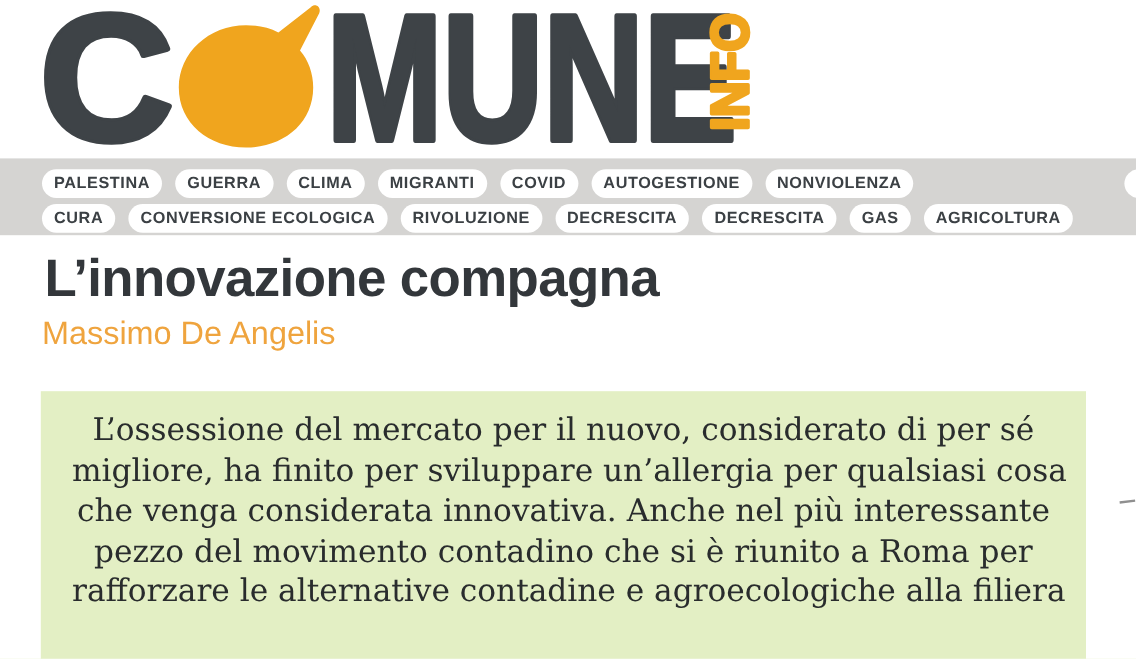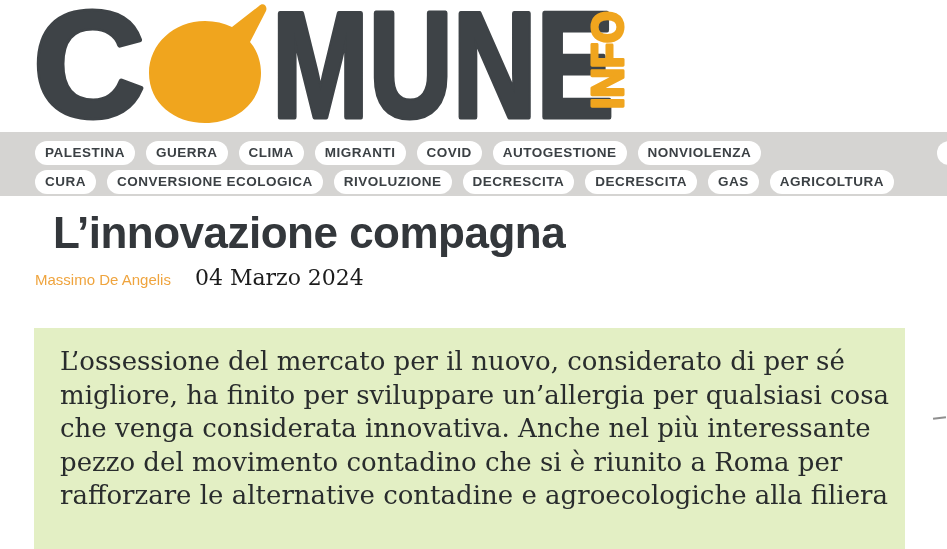--- a/index.html
+++ b/index.html
@@ -32,34 +32,34 @@
     background:var(--pill-bg);color:var(--pill-text);
     font-size:13.5px;font-weight:bold;letter-spacing:.5px;line-height:17px;
     padding:3px 10px 4px;border-radius:13px;white-space:nowrap;cursor:pointer;flex:0 0 auto;
   }
   .tag-pill-clipped{
     position:absolute;top:9px;right:-20px;width:30px;height:24px;border-radius:13px;
     background:var(--pill-bg);
   }
   
   .article-title{
-    margin:13px 0 0 53px;color:var(--title);
+    margin:13px 0 0 37px;color:var(--title);
     font-size:44px;font-weight:800;line-height:48px;letter-spacing:-.5px;
   }
   .byline{margin:7px 0 0 35px;display:flex;align-items:baseline;gap:24px;}
-  .byline-author{color:var(--author);font-size:15px;line-height:28px;cursor:pointer;}
+  .byline-author{color:var(--author);font-size:27px;line-height:28px;cursor:pointer;}
   .byline-date{color:var(--date);font-family:"DejaVu Serif",serif;font-size:22px;line-height:28px;}
   
   .excerpt-box{
     margin:34px 0 0 34px;width:871px;height:300px;background:var(--excerpt-bg);
     padding:17px 26px 0 26px;
   }
   .excerpt-line{
     color:var(--excerpt-text);font-family:"DejaVu Serif",serif;
-    font-size:26px;line-height:33.6px;white-space:nowrap;
+    font-size:26px;line-height:33.6px;white-space:nowrap;text-align:center;
   }
   
   .edge-dash{position:absolute;left:933px;top:417px;width:13px;height:2px;background:#8F8F8F;transform:rotate(-7deg);}
 </style>
 </head>
 <body>
 
 <div class="header">
   <a class="logo-link">
     <svg class="logo-svg" width="665" height="124" viewBox="0 0 665 124">
@@ -98,21 +98,20 @@
       <div class="tag-pill">GAS</div>
       <div class="tag-pill">AGRICOLTURA</div>
     </div>
   <div class="tag-pill-clipped"></div>
 </nav>
 
 <h1 class="article-title">L’innovazione compagna</h1>
 
 <div class="byline">
   <span class="byline-author">Massimo De Angelis</span>
-  <span class="byline-date">04 Marzo 2024</span>
 </div>
 
 <div class="excerpt-box">
     <div class="excerpt-line">L’ossessione del mercato per il nuovo, considerato di per sé</div>
     <div class="excerpt-line">migliore, ha finito per sviluppare un’allergia per qualsiasi cosa</div>
     <div class="excerpt-line">che venga considerata innovativa. Anche nel più interessante</div>
     <div class="excerpt-line">pezzo del movimento contadino che si è riunito a Roma per</div>
     <div class="excerpt-line">rafforzare le alternative contadine e agroecologiche alla filiera</div>
   </div>
 

